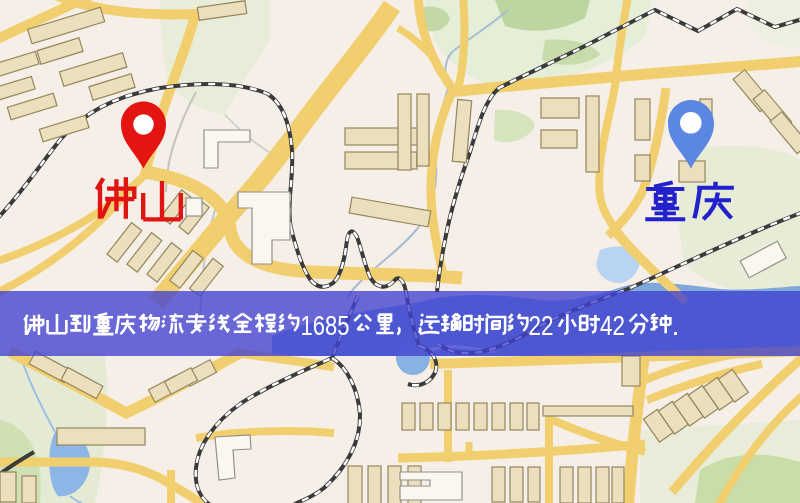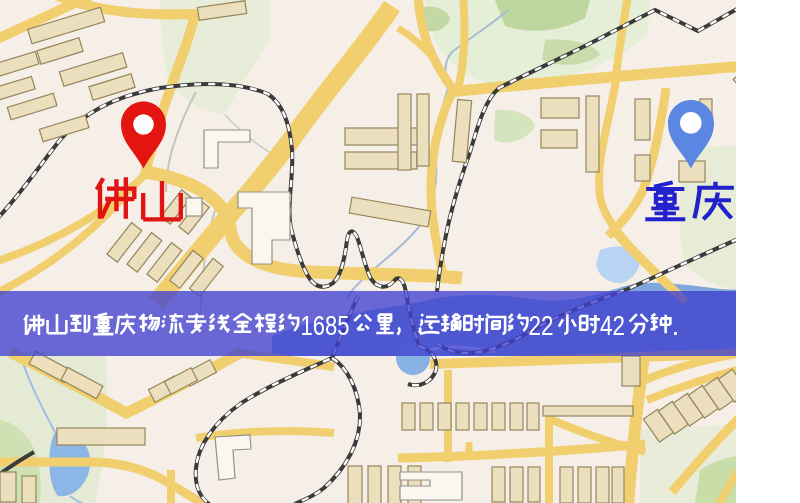--- a/index.html
+++ b/index.html
@@ -1,16 +1,16 @@
 <!DOCTYPE html>
 <html><head>
 <meta charset="utf-8">
 <style>
 html,body{margin:0;padding:0;background:#fff;}
-.stage{position:relative;width:736px;height:503px;overflow:hidden;font-family:"Liberation Sans",sans-serif;}
+.stage{position:relative;width:800px;height:503px;overflow:hidden;font-family:"Liberation Sans",sans-serif;}
 svg{display:block;filter:blur(0.45px);}
 </style>
 </head>
 <body>
 <div class="stage">
 <svg width="800" height="503" viewBox="0 0 800 503" xmlns="http://www.w3.org/2000/svg">
 <defs>
 <filter id="soft" x="-5%" y="-5%" width="110%" height="110%">
           <feGaussianBlur stdDeviation="0.7"></feGaussianBlur>
         </filter>

